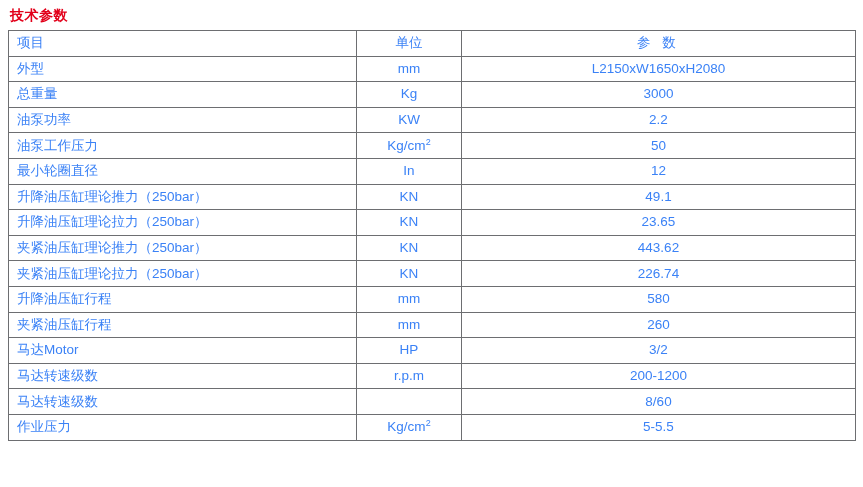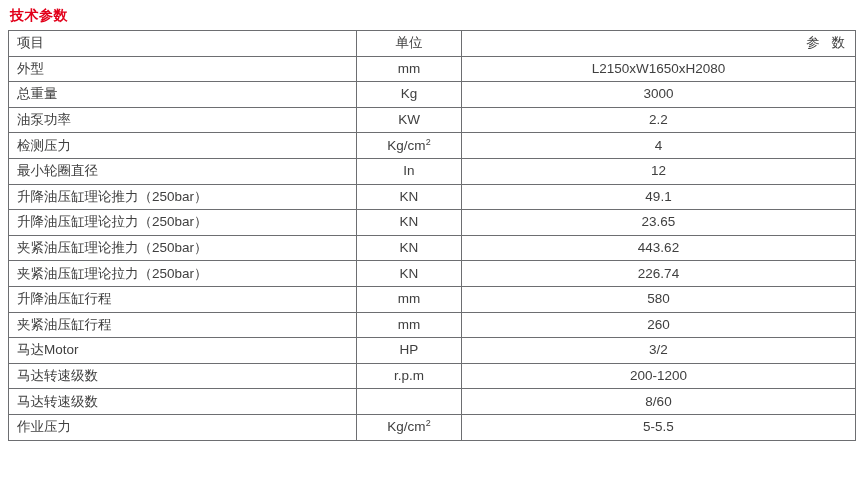--- a/index.html
+++ b/index.html
@@ -37,39 +37,38 @@
   table.spec col.c1 { width: 348px; }
   table.spec col.c2 { width: 105px; }
   table.spec col.c3 { width: 394px; }
   table.spec th,
   table.spec td {
     border: 1px solid #6d6e71;
     font-size: 13.5px;
     font-weight: normal;
     height: 24.6px;
     line-height: 16px;
-    padding: 0 6px;
-    color: #404040;
+    padding: 0 16px;
+    color: #3b82f6;
     white-space: nowrap;
     overflow: hidden;
   }
   table.spec th.h-item,
   table.spec td.item {
     text-align: left;
     padding-left: 8px;
   }
   table.spec th.h-unit,
   table.spec td.unit,
   table.spec th.h-value,
   table.spec td.value {
     text-align: center;
   }
   table.spec th.h-value {
     letter-spacing: 4px;
-    text-align: right;
   }
   sup {
     font-size: 9px;
     vertical-align: super;
     line-height: 0;
   }
 </style>
 </head>
 <body>
 
@@ -100,23 +99,23 @@
           <td class="item">总重量</td>
           <td class="unit">Kg</td>
           <td class="value">3000</td>
         </tr>
         <tr>
           <td class="item">油泵功率</td>
           <td class="unit">KW</td>
           <td class="value">2.2</td>
         </tr>
         <tr>
-          <td class="item">检测压力</td>
+          <td class="item">油泵工作压力</td>
           <td class="unit">Kg/cm<sup>2</sup></td>
-          <td class="value">4</td>
+          <td class="value">50</td>
         </tr>
         <tr>
           <td class="item">最小轮圈直径</td>
           <td class="unit">In</td>
           <td class="value">12</td>
         </tr>
         <tr>
           <td class="item">升降油压缸理论推力（250bar）</td>
           <td class="unit">KN</td>
           <td class="value">49.1</td>

